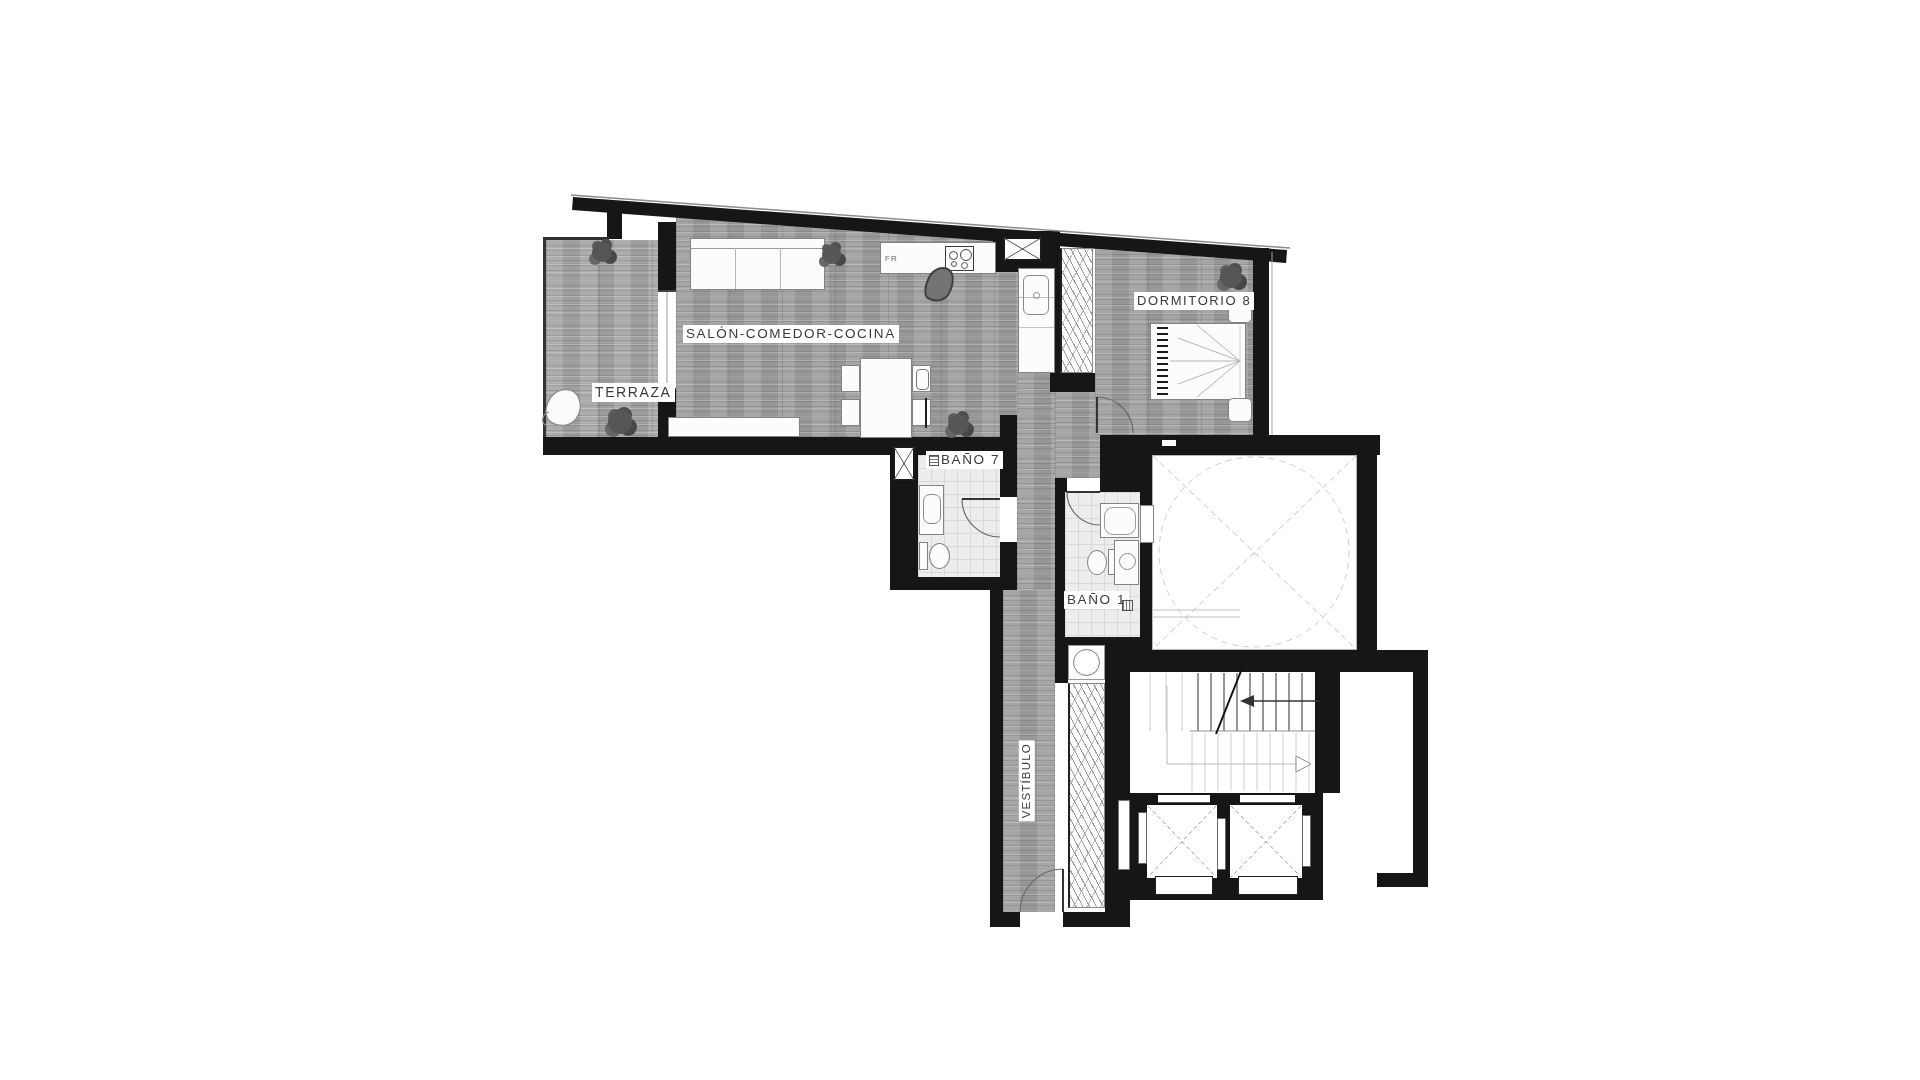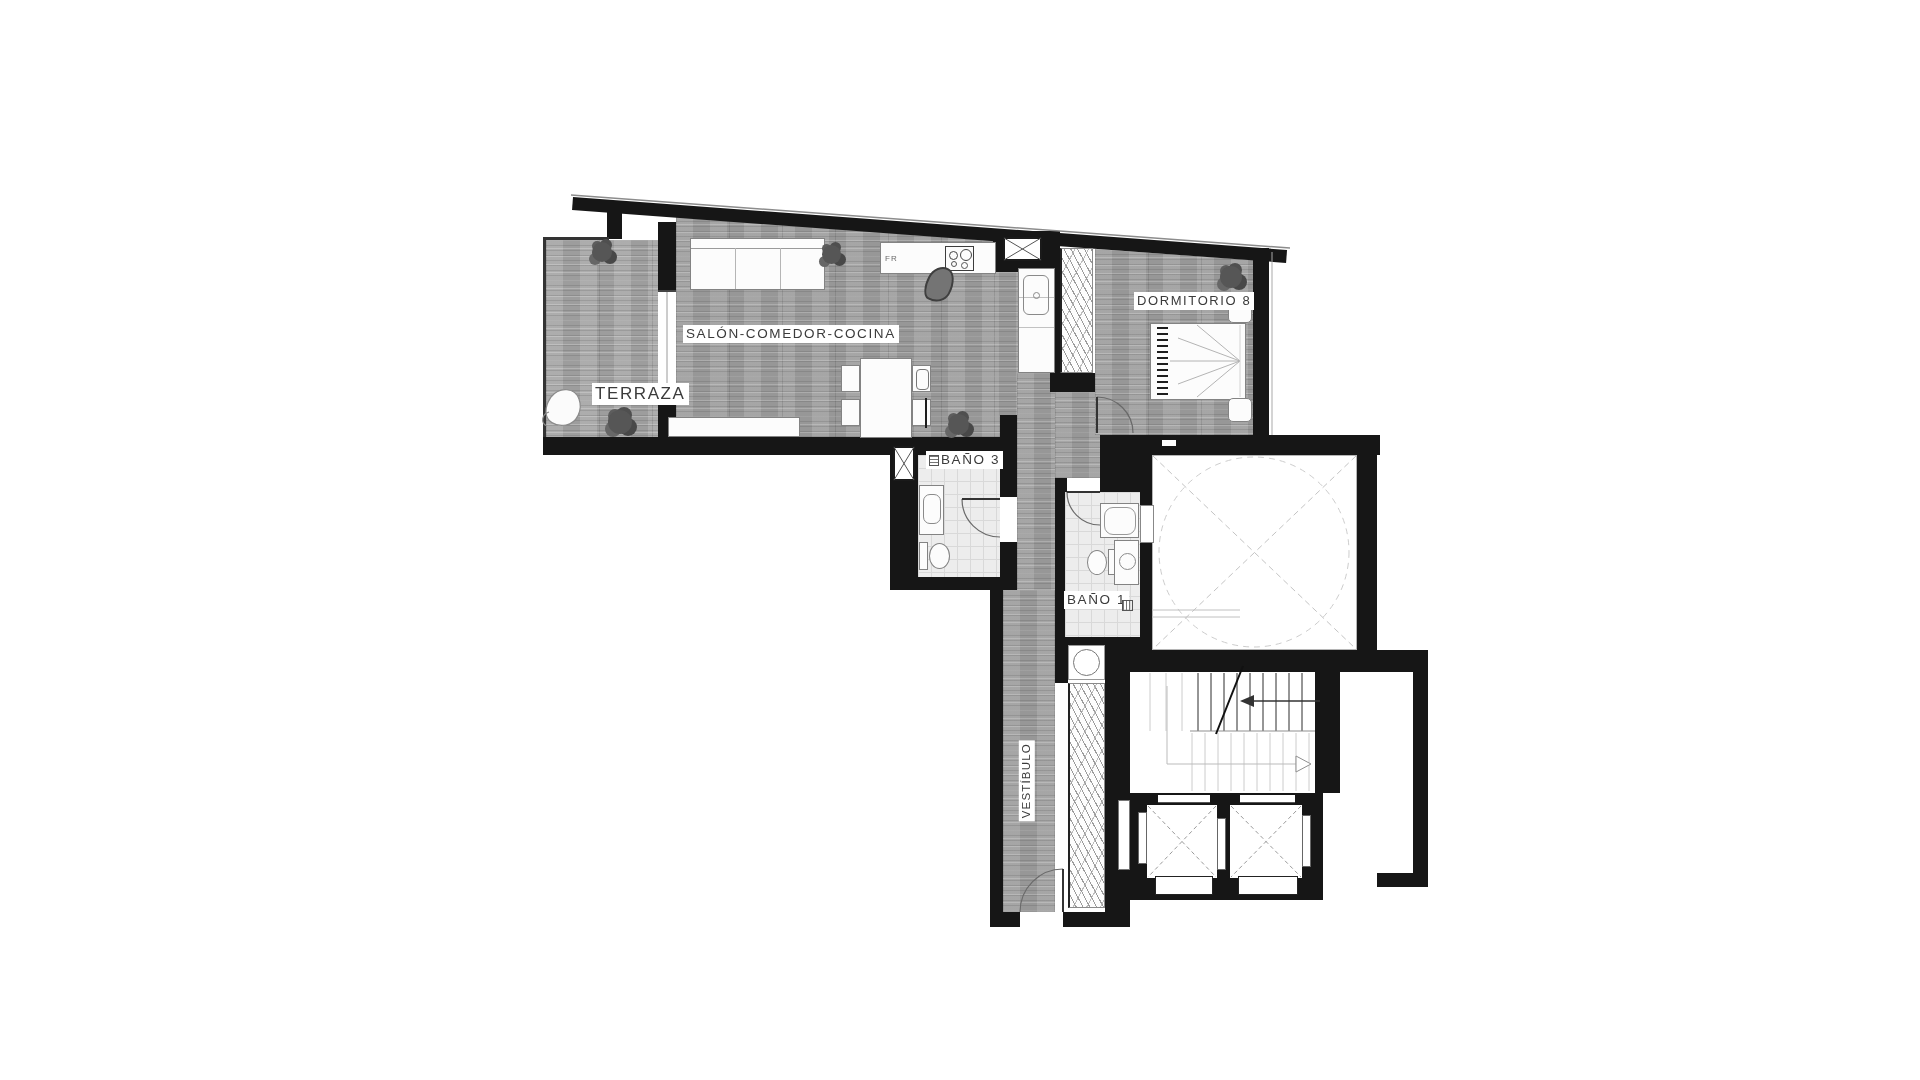--- a/index.html
+++ b/index.html
@@ -258,32 +258,32 @@
     </g>
 
     <g>
       <path d="M551,397 c9,-11 24,-9 28,2 c4,11 -2,24 -13,26 c-11,2 -20,-4 -20,-13 c0,-7 2,-10 5,-15 z" fill="#fbfbfb" stroke="#8a8a8a" stroke-width="1.2"></path>
       <path d="M549,412 c-7,2 -9,11 -2,14" fill="none" stroke="#8a8a8a" stroke-width="1.2"></path>
     </g>
 
     <line x1="667" y1="292" x2="667" y2="388" stroke="#9a9a9a" stroke-width="1"></line>
   </svg>
 
-  <div class="lbl" style="left:592px;top:383px;font-size:17px;">
+  <div class="lbl" style="left:592px;top:383px;font-size:14px;">
     <span>TERRAZA</span>
   </div>
   <div class="lbl" style="left:683px;top:325px;font-size:13.5px;">
     <span>SALÓN-COMEDOR-COCINA</span>
   </div>
   <div class="lbl" style="left:1134px;top:292px;font-size:13px;">
     <span>DORMITORIO 8</span>
   </div>
   <div class="lbl" style="left:926px;top:451px;font-size:13.5px;display:flex;align-items:center;gap:2px;">
     <span style="display:inline-block;width:8px;height:9px;border:1px solid #555;background:repeating-linear-gradient(180deg,#777 0 1px,transparent 1px 3px);"></span>
-    <span>BAÑO 3</span>
+    <span>BAÑO 7</span>
   </div>
   <div class="lbl" style="left:1064px;top:591px;font-size:13.5px;">
     <span>BAÑO 1</span>
   </div>
   <span style="position:absolute;left:1122px;top:600px;width:9px;height:9px;border:1px solid #555;z-index:30;background:repeating-linear-gradient(90deg,#777 0 1px,transparent 1px 3px);"></span>
   <div class="lbl" style="left:1019px;top:740px;font-size:11.5px;letter-spacing:1.2px;writing-mode:vertical-rl;transform:rotate(180deg);padding:3px 1px;">
     <span>VESTÍBULO</span>
   </div>
 
 </div>

